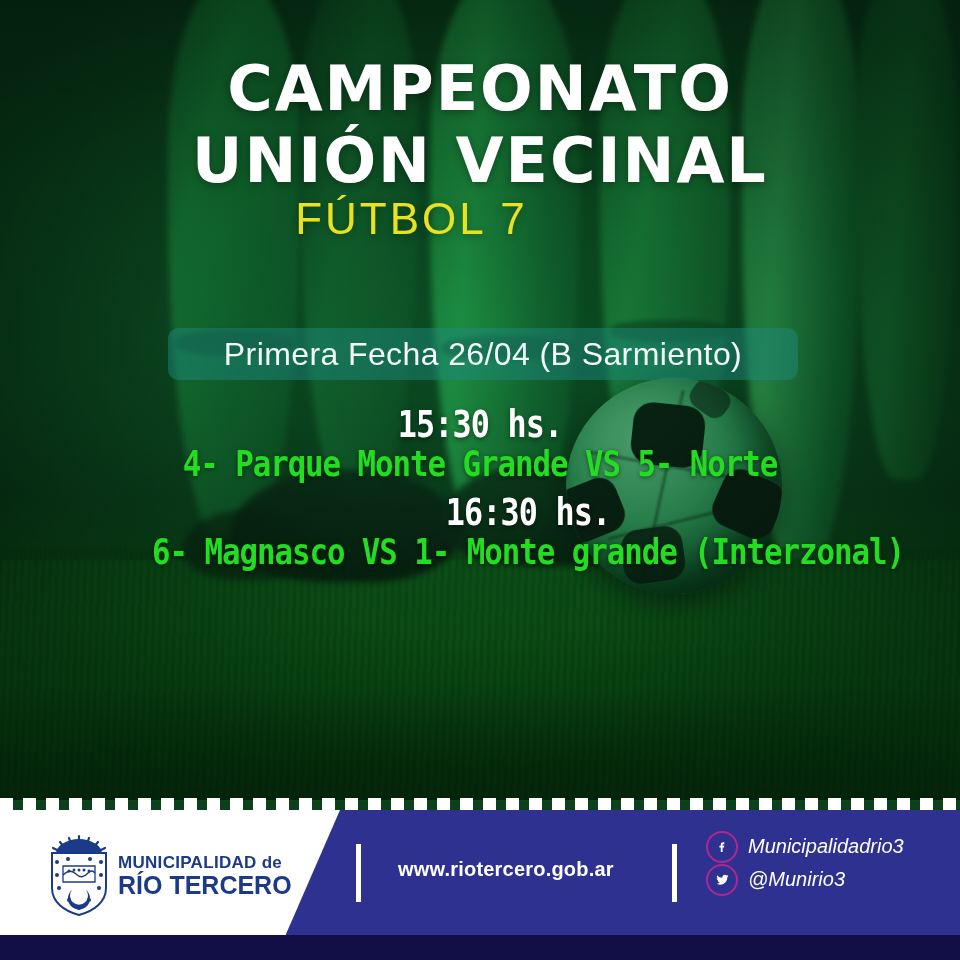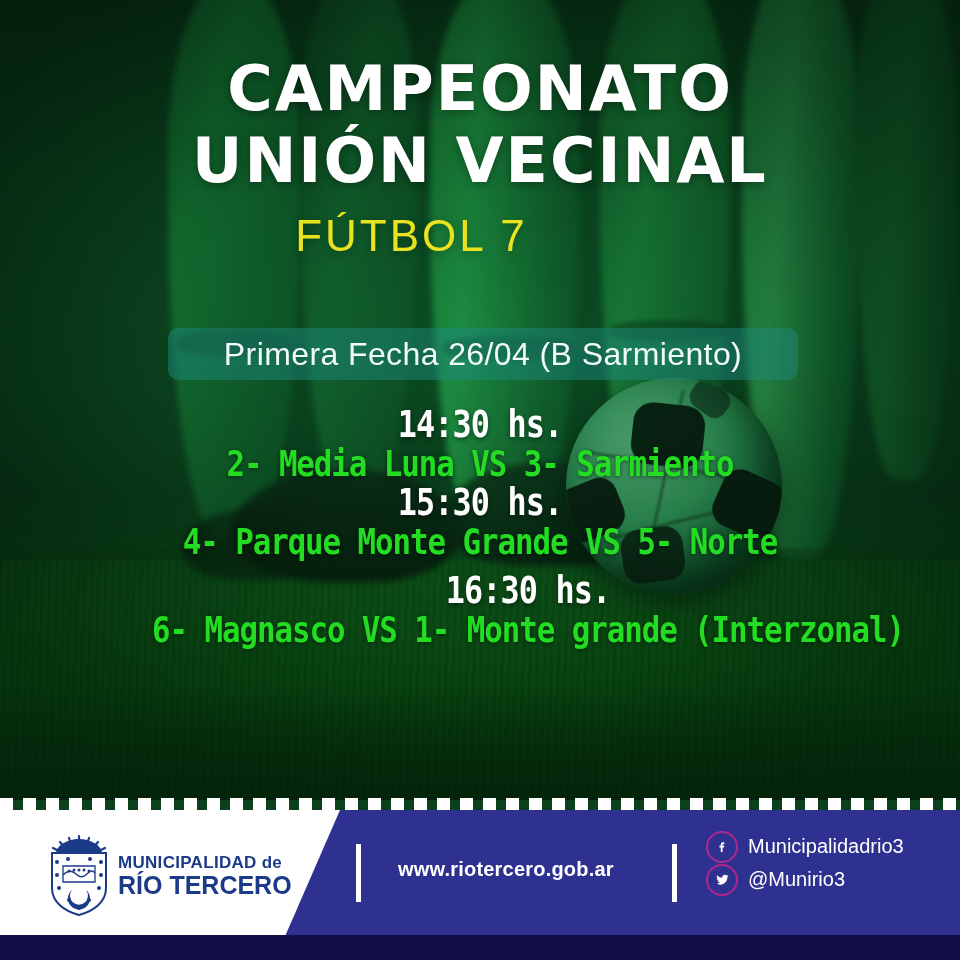--- a/index.html
+++ b/index.html
@@ -86,21 +86,21 @@
 
   .title{
     position:absolute;left:0;width:960px;text-align:center;color:#ffffff;
     font-family:"DejaVu Sans", sans-serif;
     font-weight:bold;letter-spacing:1.5px;line-height:1;
     text-shadow:0 2px 10px rgba(0,0,0,.35);
   }
   .title-l1{top:58px;font-size:62px;letter-spacing:2px;}
   .title-l2{top:130px;font-size:62px;letter-spacing:2px;}
   .subtitle{
-    position:absolute;left:0;top:214px;width:823px;text-align:center;
+    position:absolute;left:0;top:197px;width:823px;text-align:center;
     color:#e9e221;font-family:"Liberation Sans", sans-serif;
     font-size:44px;font-weight:400;letter-spacing:3px;line-height:1;
     text-shadow:0 2px 8px rgba(0,0,0,.3);
   }
 
   .date-band{
     position:absolute;left:168px;top:328px;width:630px;height:52px;
     background:rgba(30,140,130,.46);
     border-radius:10px;
     display:flex;align-items:center;justify-content:center;
@@ -160,21 +160,21 @@
   .bar-left{left:356px;}
   .bar-right{left:672px;}
 
   .url{
     position:absolute;left:398px;top:48px;
     color:#ffffff;font-family:"Liberation Sans", sans-serif;
     font-size:20px;font-weight:bold;letter-spacing:.2px;text-align:right;
   }
 
   .social{position:absolute;left:706px;top:20px;}
-  .srow{display:flex;align-items:center;gap:10px;height:33px;}
+  .srow{display:flex;align-items:center;gap:10px;height:33px;font-style:italic;}
   .sicon{
     width:28px;height:28px;border-radius:50%;
     border:2.5px solid #b0278f;
     display:flex;align-items:center;justify-content:center;
     flex:0 0 auto;
   }
   .sicon svg{display:block;}
   .slabel{
     color:#ffffff;font-family:"Liberation Sans", sans-serif;
     font-size:20px;font-weight:400;white-space:nowrap;
@@ -221,24 +221,20 @@
     <div class="title title-l2">UNIÓN VECINAL</div>
     <div class="title title-l1">CAMPEONATO</div>
     <div class="subtitle">FÚTBOL 7</div>
 
     <div class="date-band">
       <span>Primera Fecha 26/04 (B Sarmiento)</span>
     </div>
 
     <div class="schedule">
 
-      <div class="match m1">
-        <div class="match-time">14:30 hs.</div>
-        <div class="match-teams">2- Media Luna VS 3-  Sarmiento</div>
-      </div>
 
       <div class="match m2">
         <div class="match-time">15:30 hs.</div>
         <div class="match-teams">4- Parque Monte Grande VS 5- Norte</div>
       </div>
 
       <div class="match m3">
         <div class="match-time">16:30 hs.</div>
         <div class="match-teams">6- Magnasco VS 1- Monte grande (Interzonal)</div>
       </div>

